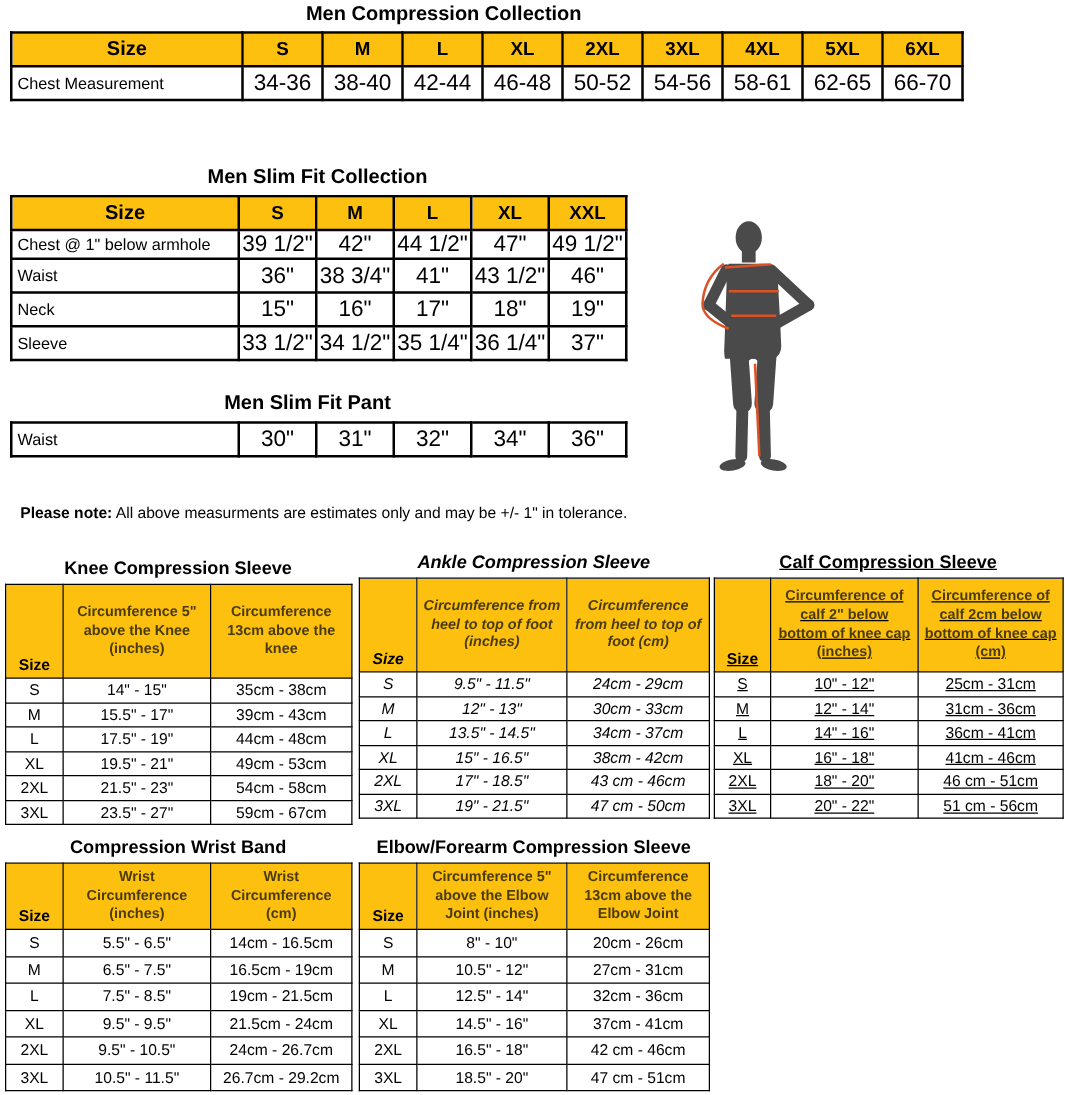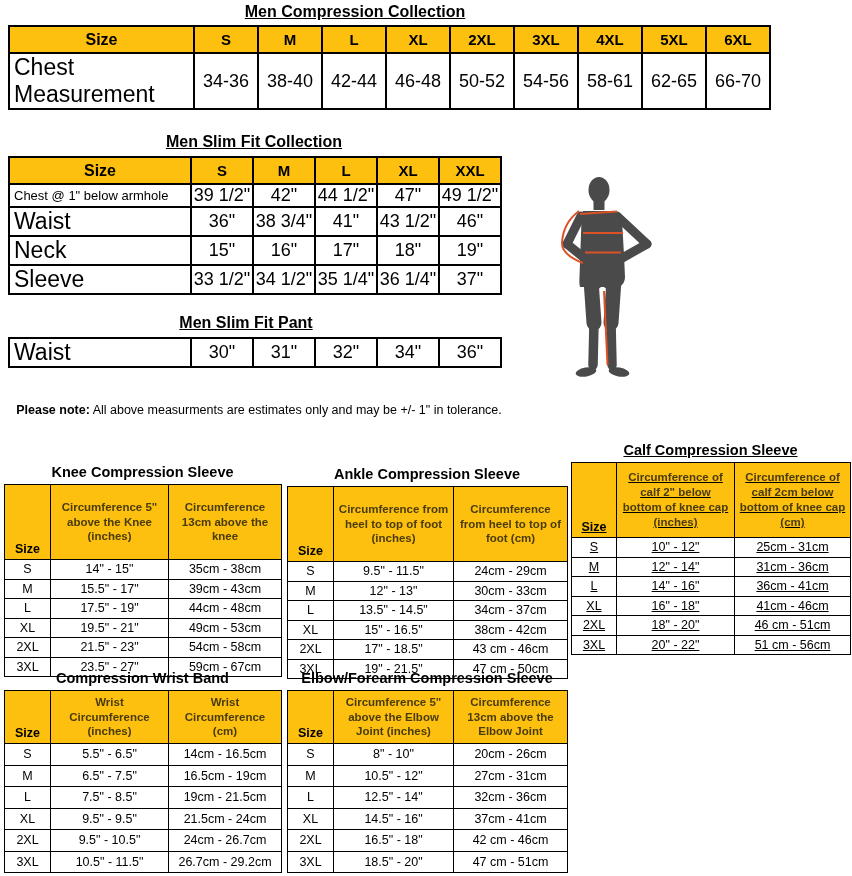--- a/index.html
+++ b/index.html
@@ -1,31 +1,31 @@
 <!DOCTYPE html>
 <html><head>
 <meta charset="utf-8">
 <style>
   html,body{margin:0;padding:0;background:#fff;}
   .page{position:relative;width:852px;height:876px;background:#ffffff;overflow:hidden;
         font-family:"Liberation Sans",sans-serif;color:#000;}
-  .title{position:absolute;font-weight:bold;text-align:center;text-decoration:underline;}
+  .title{position:absolute;font-weight:bold;text-align:center;}
   #t1-title{left:8px;top:3px;width:694px;font-size:16px;}
   #t2-title{left:8px;top:133px;width:492px;font-size:16px;}
   #t3-title{left:0;top:314px;width:492px;font-size:16px;}
 
   table{border-collapse:collapse;table-layout:fixed;background:#fff;position:absolute;}
   th,td{overflow:hidden;padding:0;text-align:center;vertical-align:middle;}
 
   
   .top-tbl th,.top-tbl td{border:2px solid #000;}
   .top-tbl th{background:#FDC00F;font-weight:bold;font-size:15px;height:25px;}
   .top-tbl th:first-child{font-size:16px;}
   .top-tbl td{font-size:18px;height:25px;}
-  .top-tbl td:first-child{text-align:left;font-size:23px;padding-left:4px;}
+  .top-tbl td:first-child{text-align:left;font-size:13px;padding-left:4px;}
   #t1{left:8px;top:25px;width:761px;}
   #t2{left:8px;top:156px;width:492px;}
   #t2 tbody tr:first-child td{height:18px;}
   #t2 tbody tr:first-child td:first-child{font-size:13px;}
   #t3{left:8px;top:337px;width:492px;}
 
   
   #note{position:absolute;left:8px;top:401px;width:502px;text-align:center;
         font-size:12.5px;line-height:18px;}
   #note .b{font-weight:bold;}
@@ -39,22 +39,22 @@
   .block table{position:static;width:100%;margin-top:3px;}
   .sm th,.sm td{border:1.5px solid #000;}
   .sm thead th{background:#FDC00F;}
   .sm thead .size-th{vertical-align:bottom;font-weight:bold;font-size:12.5px;padding-bottom:3px;}
   .sm thead .desc{font-weight:bold;font-size:11.5px;line-height:1.3;color:#4a3b0b;padding:2px 3px;}
   .sm td{font-size:12.5px;}
   .mid thead th{height:70px;}
   .mid td{height:18.5px;}
   .bot thead th{height:48px;}
   .bot td{height:20.5px;}
-  #knee{left:4px;top:463px;width:277px;}
-  #ankle{left:287px;top:465px;width:280px;}
+  #knee{left:4px;top:446px;width:277px;}
+  #ankle{left:287px;top:441px;width:280px;font-style:italic;}
   #calf{left:571px;top:441px;width:279px;text-decoration:underline;}
   #wrist{left:4px;top:669px;width:277px;}
   #elbow{left:287px;top:669px;width:280px;}
 </style>
 </head>
 <body>
 
 <div class="page">
 
   <div class="title" id="t1-title">Men Compression Collection</div>

